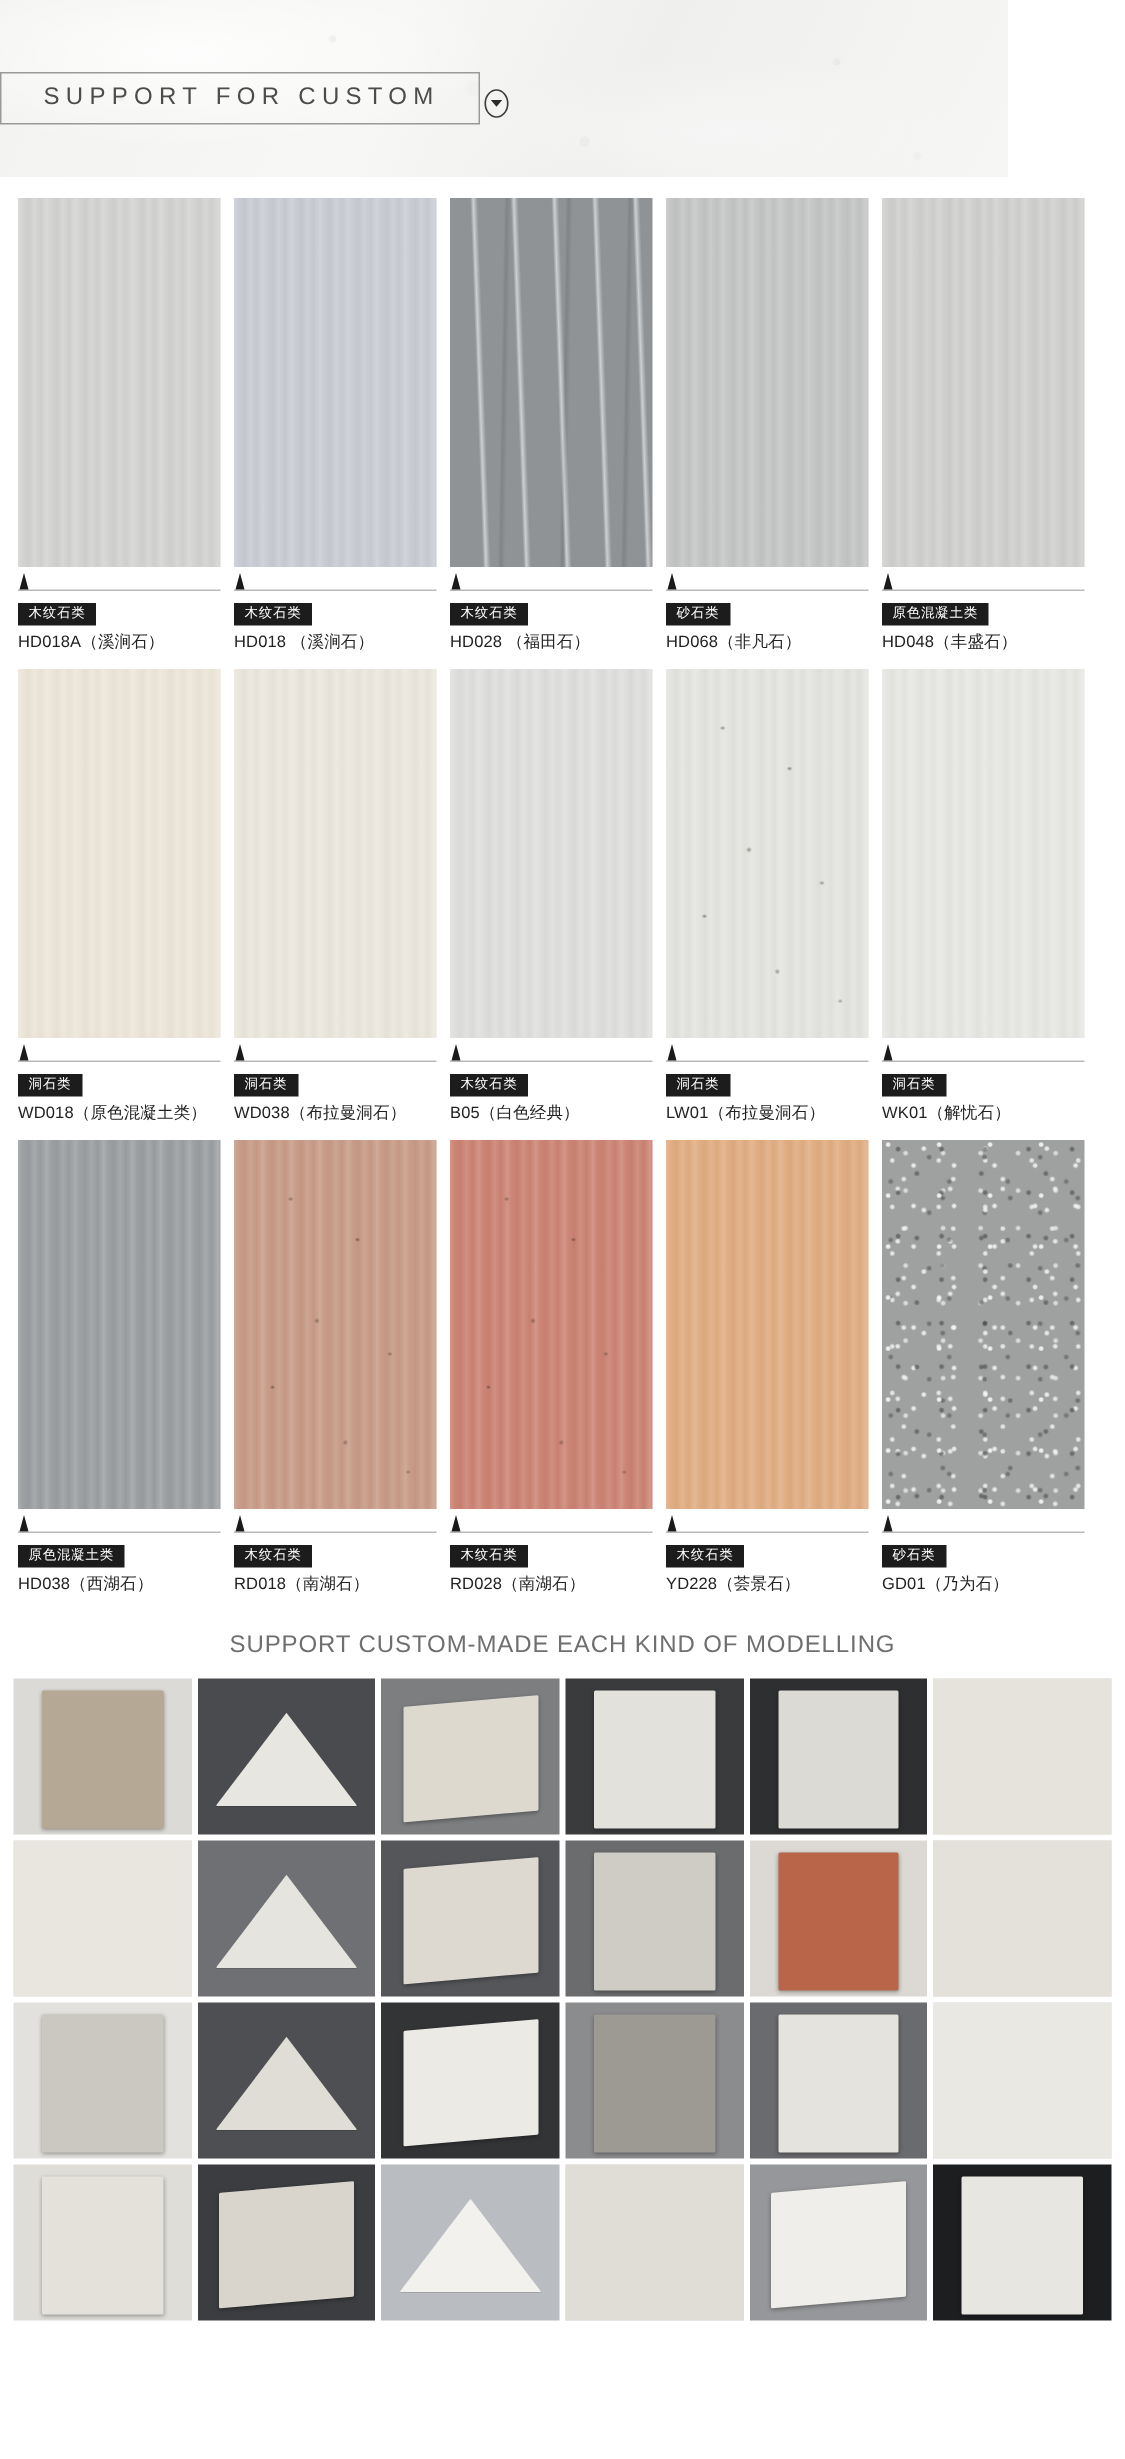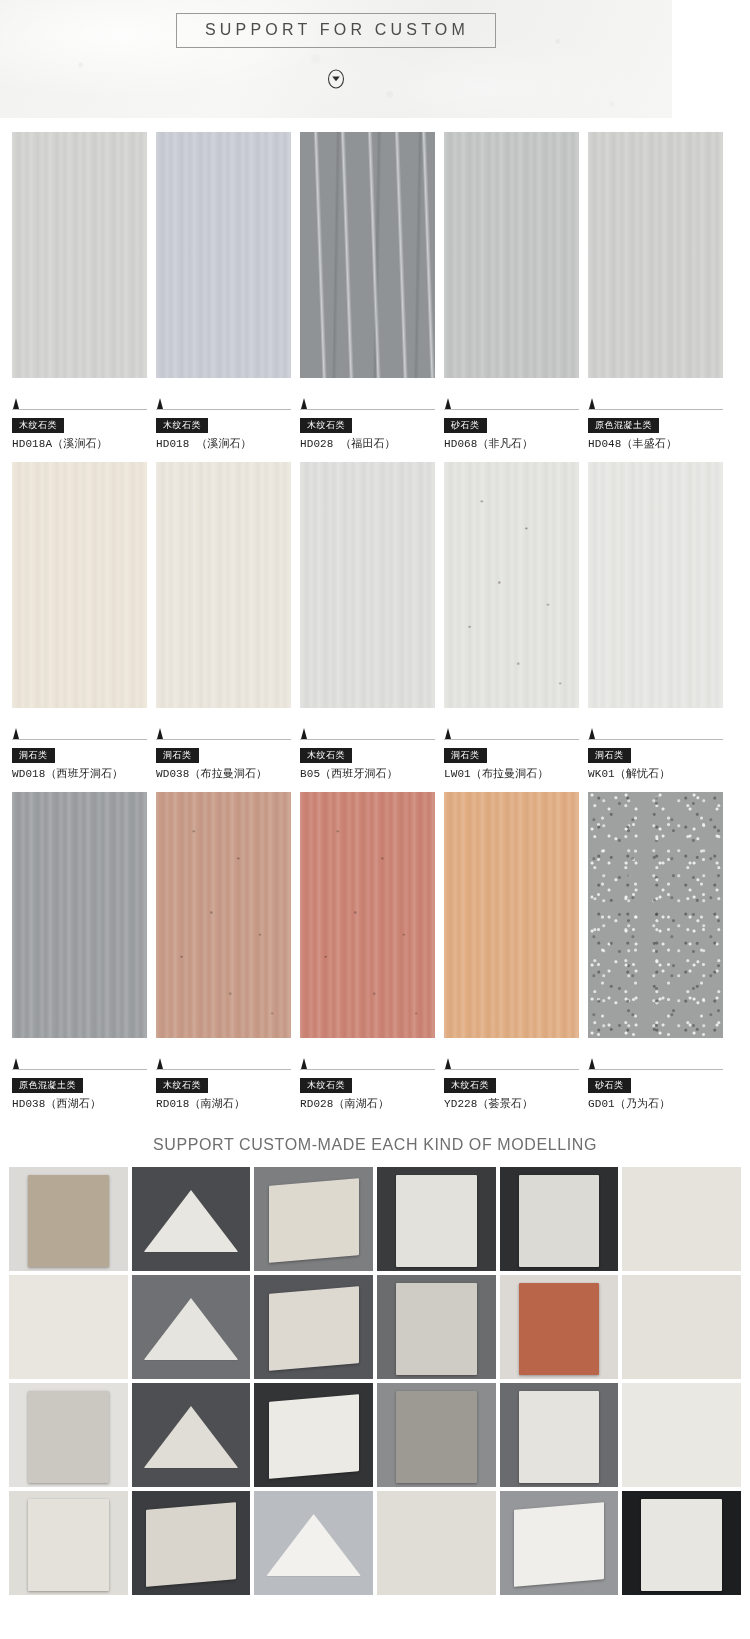--- a/index.html
+++ b/index.html
@@ -13,21 +13,21 @@
   
   .banner {
     position: relative;
     width: 672px;
     height: 118px;
     background:
       radial-gradient(ellipse 300px 90px at 18% 30%, rgba(255,255,255,.85), rgba(255,255,255,0) 70%),
       radial-gradient(ellipse 260px 70px at 72% 75%, rgba(246,246,246,.9), rgba(255,255,255,0) 70%),
       linear-gradient(115deg, #f2f2f0 0%, #f7f7f5 38%, #efefed 62%, #f6f6f4 100%);
     display: flex;
-    flex-direction: column;
+    flex-direction: row;
     align-items: center;
     justify-content: flex-start;
     overflow: hidden;
   }
   .banner::after {
     content: "";
     position: absolute; inset: 0;
     background:
       radial-gradient(circle at 12% 55%, rgba(200,200,200,.18) 0 2px, transparent 3px),
       radial-gradient(circle at 33% 22%, rgba(190,190,190,.16) 0 2px, transparent 3px),
@@ -121,21 +121,21 @@
       radial-gradient(ellipse 2px 1.5px at 28% 16%, rgba(60,40,30,.55), transparent),
       radial-gradient(ellipse 2px 1.5px at 61% 27%, rgba(60,40,30,.5), transparent),
       radial-gradient(ellipse 2px 2px at 41% 49%, rgba(60,40,30,.5), transparent),
       radial-gradient(ellipse 2px 1.5px at 77% 58%, rgba(60,40,30,.45), transparent),
       radial-gradient(ellipse 2px 1.5px at 19% 67%, rgba(60,40,30,.5), transparent),
       radial-gradient(ellipse 2px 2px at 55% 82%, rgba(60,40,30,.45), transparent),
       radial-gradient(ellipse 2px 1.5px at 86% 90%, rgba(60,40,30,.4), transparent);
   }
 
   
-  .swatch-meta { padding-top: 20px; }
+  .swatch-meta { padding-top: 4px; }
   .marker-line {
     position: relative;
     height: 12px;
     border-bottom: 1px solid #b9b9b9;
     margin-bottom: 4px;
   }
   .marker-line::before {
     content: "";
     position: absolute;
     left: 1px; bottom: 0;
@@ -154,21 +154,21 @@
     letter-spacing: .5px;
     white-space: nowrap;
     font-family: "DejaVu Sans", "Liberation Sans", sans-serif;
   }
   .prod-code {
     margin-top: 3px;
     font-size: 11px;
     color: #222;
     letter-spacing: .1px;
     white-space: nowrap;
-    font-family: Liberation Mono, monospace;
+    font-family: Liberation Sans, sans-serif;
   }
 
   
   .mid-heading {
     text-align: center;
     font-size: 16px;
     color: #6f6f6f;
     letter-spacing: .6px;
     padding: 14px 0 13px 0;
     font-weight: 400;
@@ -313,41 +313,41 @@
   </div>
 
   <div class="swatch-row">
     <div class="swatch-cell">
       <div class="swatch-img" id="sw-1-0" style="background: rgb(236, 229, 216);">
           <div class="grain"></div>
         </div>
       <div class="swatch-meta">
         <div class="marker-line"></div>
         <span class="cat-tag">洞石类</span>
-        <div class="prod-code">WD018（西班牙洞石）</div>
+        <div class="prod-code">WD018（原色混凝土类）</div>
       </div>
     </div>
     <div class="swatch-cell">
       <div class="swatch-img" id="sw-1-1" style="background: rgb(234, 230, 220);">
           <div class="grain"></div>
         </div>
       <div class="swatch-meta">
         <div class="marker-line"></div>
         <span class="cat-tag">洞石类</span>
         <div class="prod-code">WD038（布拉曼洞石）</div>
       </div>
     </div>
     <div class="swatch-cell">
       <div class="swatch-img" id="sw-1-2" style="background: rgb(222, 223, 221);">
           <div class="grain"></div>
         </div>
       <div class="swatch-meta">
         <div class="marker-line"></div>
         <span class="cat-tag">木纹石类</span>
-        <div class="prod-code">B05（西班牙洞石）</div>
+        <div class="prod-code">B05（白色经典）</div>
       </div>
     </div>
     <div class="swatch-cell">
       <div class="swatch-img" id="sw-1-3" style="background: rgb(227, 227, 223);">
           <div class="pits"></div>
           <div class="grain"></div>
         </div>
       <div class="swatch-meta">
         <div class="marker-line"></div>
         <span class="cat-tag">洞石类</span>

